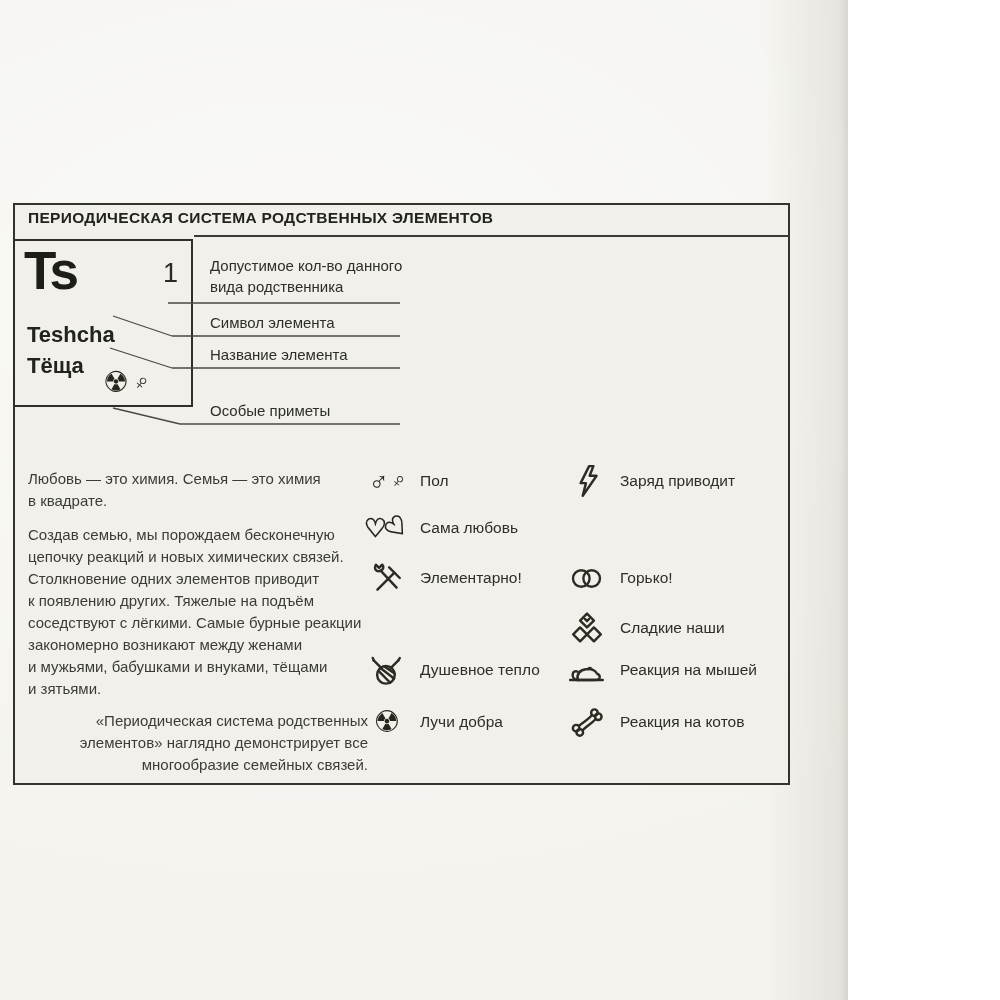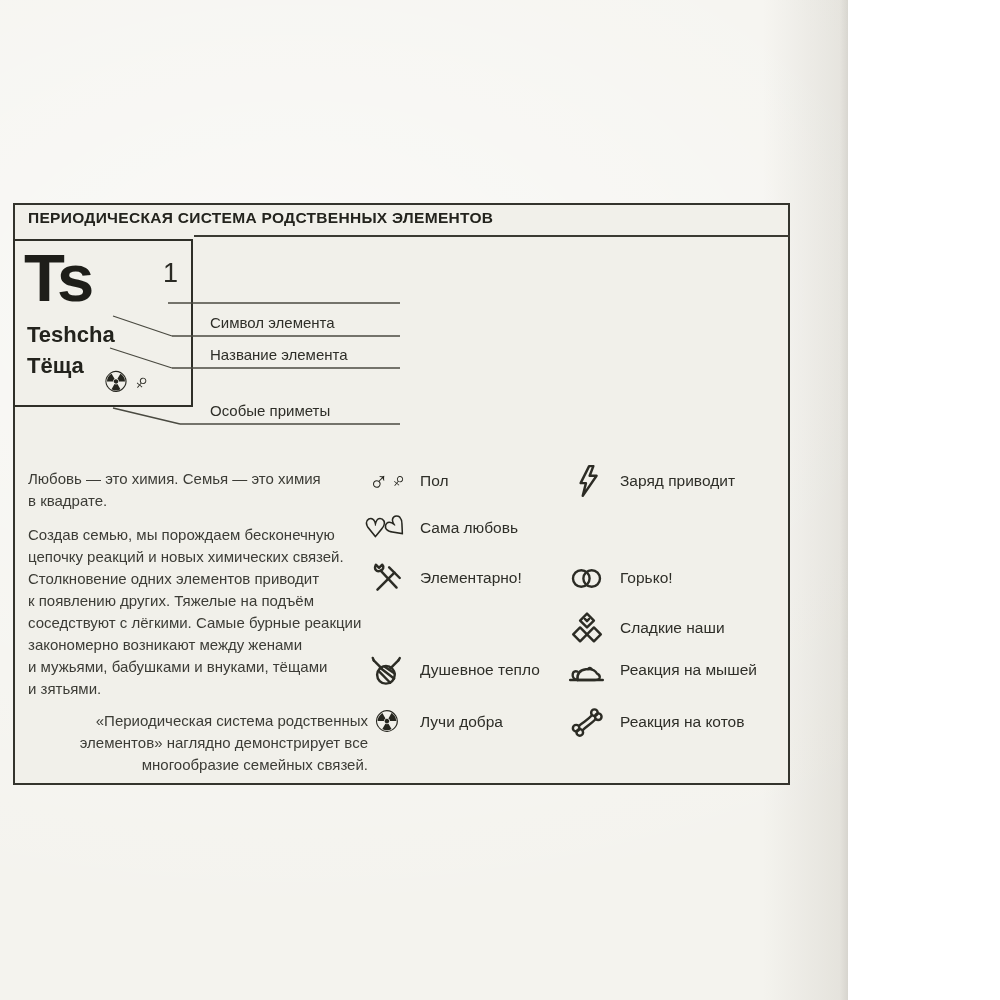--- a/index.html
+++ b/index.html
@@ -18,21 +18,21 @@
     position:absolute;left:13px;top:203px;width:777px;height:582px;
     border:2px solid #34342d;background:#f1f0ea;box-sizing:border-box;
   }
   .title{
     position:absolute;left:28px;top:209px;font-size:15.5px;font-weight:bold;
     letter-spacing:.3px;color:#23231d;white-space:nowrap;
   }
   .title-rule{position:absolute;left:194px;top:235px;width:596px;border-top:2px solid #3b3b33;}
   
   .card{position:absolute;left:13px;top:239px;width:180px;height:168px;border:2px solid #2f2f28;box-sizing:border-box;}
-  .card-symbol{position:absolute;left:24px;top:244px;font-size:67px;font-weight:bold;letter-spacing:-3px;line-height:1;color:#1e1e19;}
+  .card-symbol{position:absolute;left:24px;top:244px;font-size:53px;font-weight:bold;letter-spacing:-3px;line-height:1;color:#1e1e19;}
   .card-latin{position:absolute;left:27px;top:322px;font-size:22px;font-weight:bold;color:#23231d;}
   .card-cyr{position:absolute;left:27px;top:353px;font-size:22px;font-weight:bold;color:#23231d;}
   .card-qty{position:absolute;left:163px;top:258px;font-size:27px;color:#2a2a24;}
   .card-icons{position:absolute;left:103px;top:368px;display:flex;align-items:center;gap:4px;}
   .g-rad{font-size:29px;line-height:1;color:#26261f;}
   .g-fem{font-size:23px;font-weight:bold;display:inline-block;transform:rotate(40deg);color:#26261f;}
   
   .callout{position:absolute;font-size:15px;color:#2e2e28;line-height:21px;white-space:pre-line;}
   
   .para{position:absolute;left:28px;width:340px;font-size:15px;line-height:22px;color:#3c3c36;white-space:pre-line;}
@@ -106,20 +106,22 @@
       <line x1="168" y1="303" x2="400" y2="303"></line>
       <line x1="172" y1="336" x2="400" y2="336"></line>
       <line x1="172" y1="368" x2="400" y2="368"></line>
       <line x1="180" y1="424" x2="400" y2="424"></line>
       <line x1="113" y1="316" x2="172" y2="336"></line>
       <line x1="110" y1="348" x2="172" y2="368"></line>
       <line x1="113" y1="408" x2="180" y2="424"></line>
     </g>
   </svg>
 
+  <div class="callout" style="left:210px;top:255px;">Допустимое кол-во данного
+вида родственника</div>
   <div class="callout" style="left:210px;top:312px;">Символ элемента</div>
   <div class="callout" style="left:210px;top:344px;">Название элемента</div>
   <div class="callout" style="left:210px;top:400px;">Особые приметы</div>
 
   <div class="para" style="top:468px;">Любовь — это химия. Семья — это химия
 в квадрате.</div>
   <div class="para" style="top:524px;">Создав семью, мы порождаем бесконечную
 цепочку реакций и новых химических связей.
 Столкновение одних элементов приводит
 к появлению других. Тяжелые на подъём

